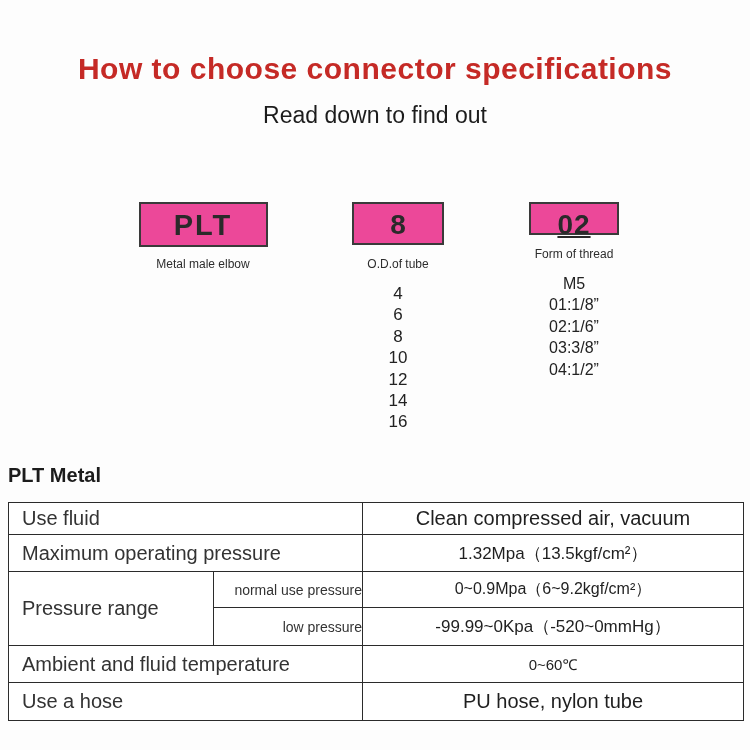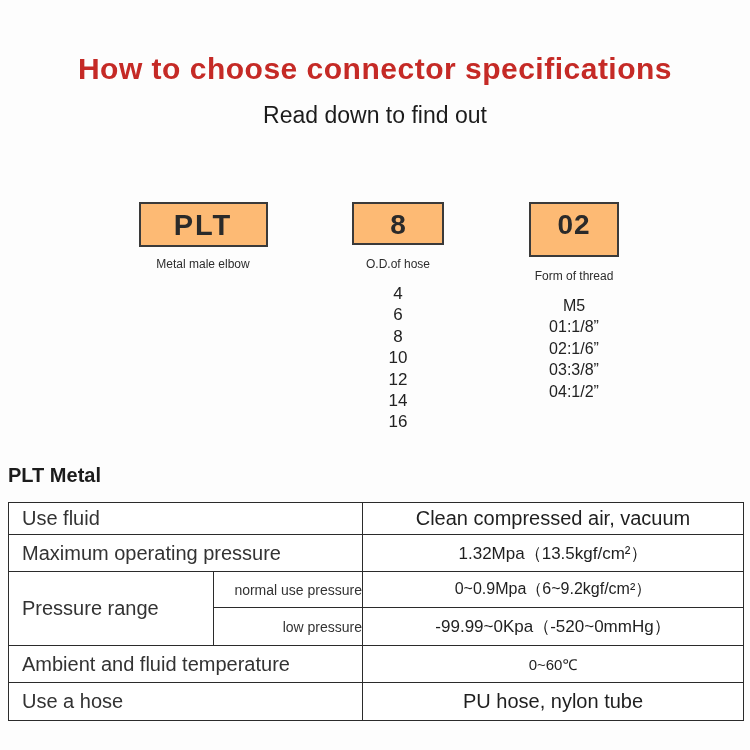--- a/index.html
+++ b/index.html
@@ -25,27 +25,27 @@
 
   
   .sel-col { position: absolute; top: 202px; text-align: center; }
   .sel-col-1 { left: 118px; width: 170px; }
   .sel-col-2 { left: 320px; width: 156px; }
   .sel-col-3 { left: 496px; width: 156px; }
 
   .code-box {
     display: inline-block;
     border: 2px solid #3a3a3a;
-    background: #fdba74;
+    background: #ec4899;
     font-weight: bold; color: #2a2a2a;
     text-align: center;
   }
   .code-box-1 { width: 129px; height: 45px; line-height: 43px; font-size: 29px; letter-spacing: 2px; margin-bottom: 10px; }
   .code-box-2 { width: 92px; height: 43px; line-height: 41px; font-size: 28px; margin-bottom: 12px; }
-  .code-box-3 { width: 90px; height: 55px; line-height: 41px; font-size: 28px; letter-spacing: 1px; margin-bottom: 12px; }
+  .code-box-3 { width: 90px; height: 33px; line-height: 41px; font-size: 28px; letter-spacing: 1px; margin-bottom: 12px; text-decoration: underline; }
 
   .box-label { font-size: 12px; color: #2d2d2d; }
 
   .option-list { margin-top: 12px; list-style: none; }
   .option-list li { font-size: 17px; line-height: 21.4px; color: #222; }
   .sel-col-3 .option-list li { font-size: 16px; }
 
   
   .series-title {
     position: absolute; left: 8px; top: 464px;
@@ -87,21 +87,21 @@
 <div class="page-title">How to choose connector specifications</div>
 <div class="page-subtitle">Read down to find out</div>
 
 <div class="sel-col sel-col-1">
   <div class="code-box code-box-1">PLT</div>
   <div class="box-label">Metal male elbow</div>
 </div>
 
 <div class="sel-col sel-col-2">
   <div class="code-box code-box-2">8</div>
-  <div class="box-label">O.D.of hose</div>
+  <div class="box-label">O.D.of tube</div>
   <ul class="option-list">
     <li>4</li>
     <li>6</li>
     <li>8</li>
     <li>10</li>
     <li>12</li>
     <li>14</li>
     <li>16</li>
   </ul>
 </div>

